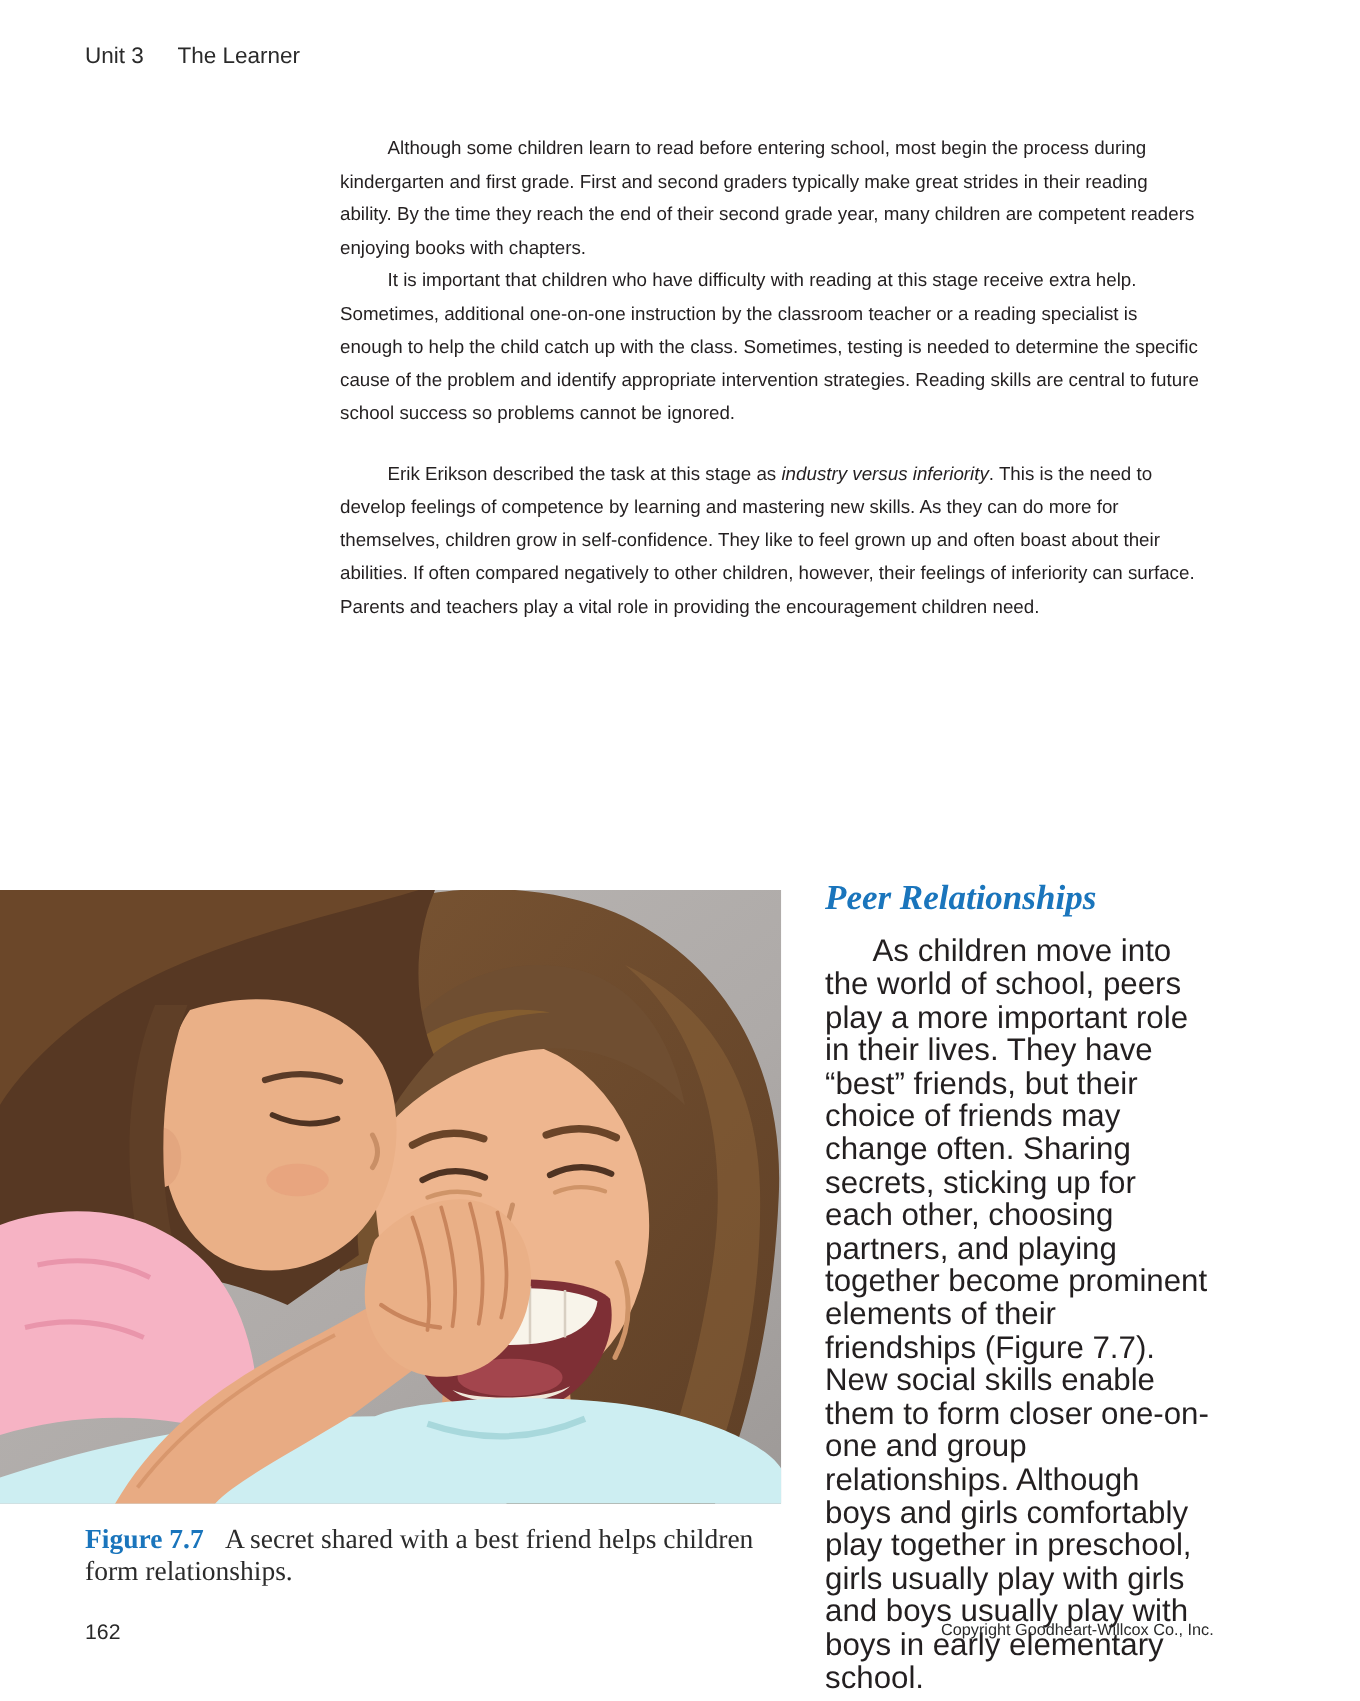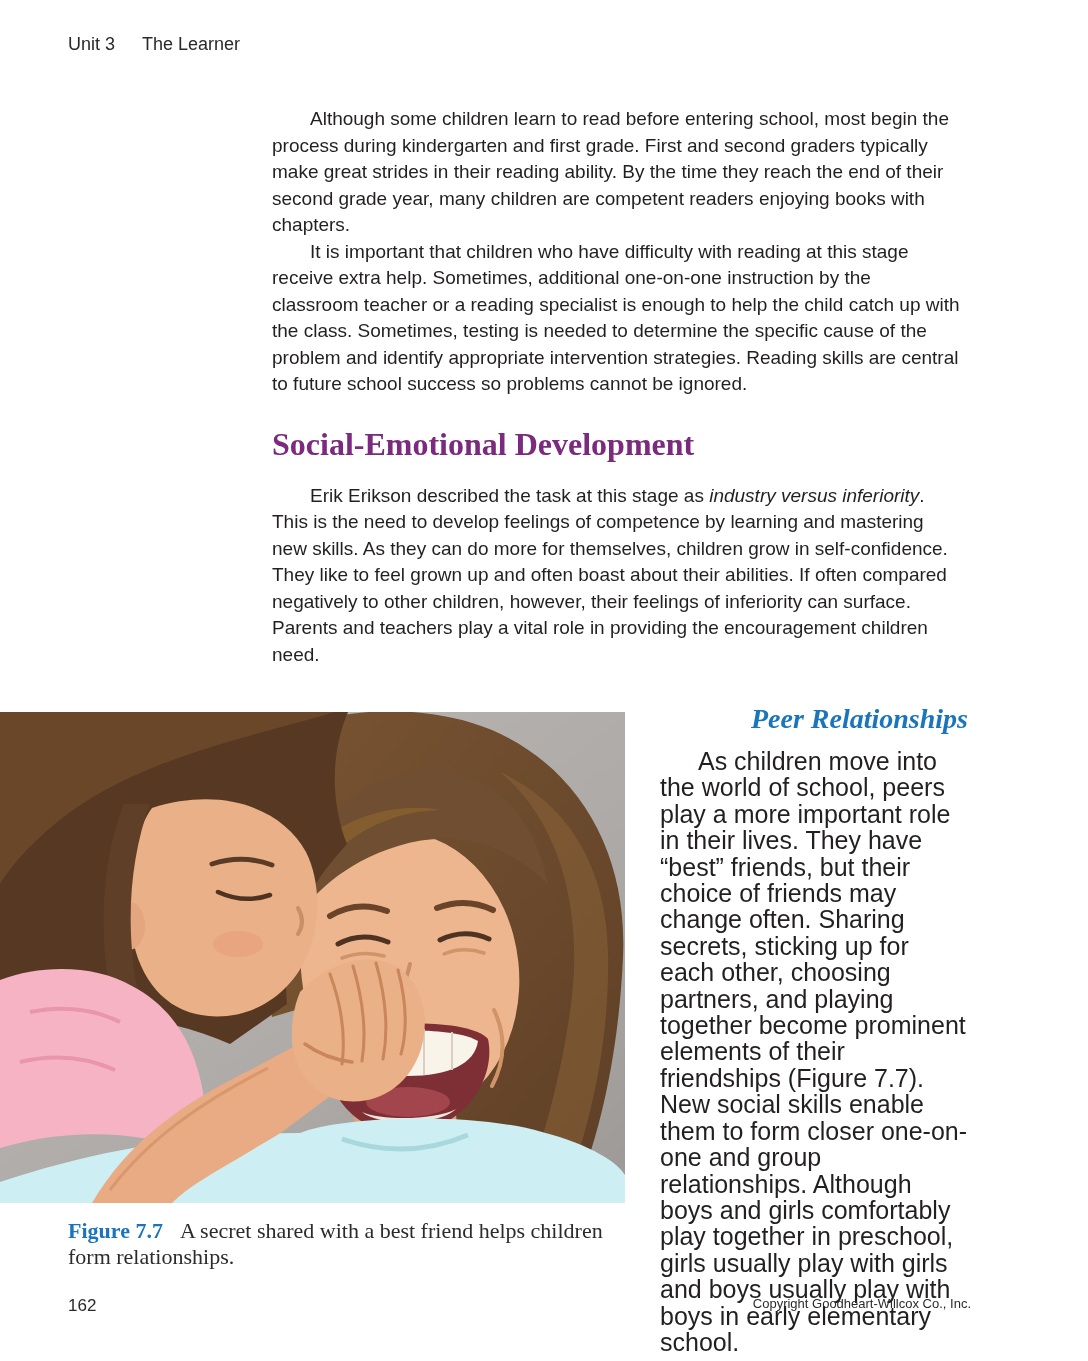--- a/index.html
+++ b/index.html
@@ -3,54 +3,53 @@
 <meta charset="utf-8">
 <style>
   html,body{margin:0;padding:0;}
   body{
     width:1088px;height:1361px;position:relative;background:#ffffff;
     font-family:"Liberation Sans",sans-serif;color:#231f20;overflow:hidden;
   }
   .runhead{position:absolute;left:68px;top:34px;font-size:18px;color:#2a2a2a;}
   .runhead .gap{display:inline-block;width:27px;}
   .main{position:absolute;left:272px;top:106px;width:690px;}
-  p.body{margin:0;font-size:19px;line-height:26.5px;text-indent:38px;}
+  p.body{margin:0;font-size:15px;line-height:26.5px;text-indent:38px;}
   h1.section{
     font-family:"Liberation Serif",serif;font-weight:700;color:#7b2a7e;
     font-size:32px;line-height:34px;margin:29px 0 0 0;
   }
   p.after-head{margin-top:22px;}
   p.body em{font-style:italic;}
   figure.photo{position:absolute;left:0;top:712px;width:625px;height:491px;margin:0;}
   figure.photo svg{display:block;width:625px;height:491px;}
   .sidecol{position:absolute;left:660px;top:704px;width:308px;}
   h2.peer{
     font-family:"Liberation Serif",serif;font-style:italic;font-weight:700;
-    color:#1a75bc;font-size:28px;line-height:30px;margin:0 0 14px 0;text-align:right;
+    color:#1a75bc;font-size:28px;line-height:30px;margin:0 0 14px 0;
   }
   .sidecol p{margin:0;font-size:25px;line-height:26.4px;text-indent:38px;}
   .caption{
     position:absolute;left:68px;top:1218px;width:580px;
     font-family:"Liberation Serif",serif;font-size:22px;line-height:26px;color:#2b2b2b;
   }
   .caption .lab{color:#1a75bc;font-weight:700;margin-right:17px;}
   .foot-num{position:absolute;left:68px;top:1296px;font-size:17px;color:#2a2a2a;}
   .foot-copy{position:absolute;right:117px;top:1296px;font-size:13px;color:#2a2a2a;}
 </style>
 </head>
 <body>
 
 <div class="runhead">
   <span>Unit 3</span><span class="gap"></span><span>The Learner</span>
 </div>
 
 <div class="main">
   <p class="body">Although some children learn to read before entering school, most begin the process during kindergarten and first grade. First and second graders typically make great strides in their reading ability. By the time they reach the end of their second grade year, many children are competent readers enjoying books with chapters.</p>
   <p class="body">It is important that children who have difficulty with reading at this stage receive extra help. Sometimes, additional one-on-one instruction by the classroom teacher or a reading specialist is enough to help the child catch up with the class. Sometimes, testing is needed to determine the specific cause of the problem and identify appropriate intervention strategies. Reading skills are central to future school success so problems cannot be ignored.</p>
-  <h1 class="section">Social-Emotional Development</h1>
   <p class="body after-head"><span>Erik Erikson described the task at this stage as </span><em>industry versus inferiority</em><span>. This is the need to develop feelings of competence by learning and mastering new skills. As they can do more for themselves, children grow in self-confidence. They like to feel grown up and often boast about their abilities. If often compared negatively to other children, however, their feelings of inferiority can surface. Parents and teachers play a vital role in providing the encouragement children need.</span></p>
 </div>
 
 <figure class="photo">
   <svg viewBox="0 0 625 491" xmlns="http://www.w3.org/2000/svg" role="img">
     <defs>
       <linearGradient id="bg" x1="0" y1="0" x2="1" y2="1">
         <stop offset="0" stop-color="#bdb9b6"></stop>
         <stop offset="0.6" stop-color="#aeaaa8"></stop>
         <stop offset="1" stop-color="#9d9997"></stop>

